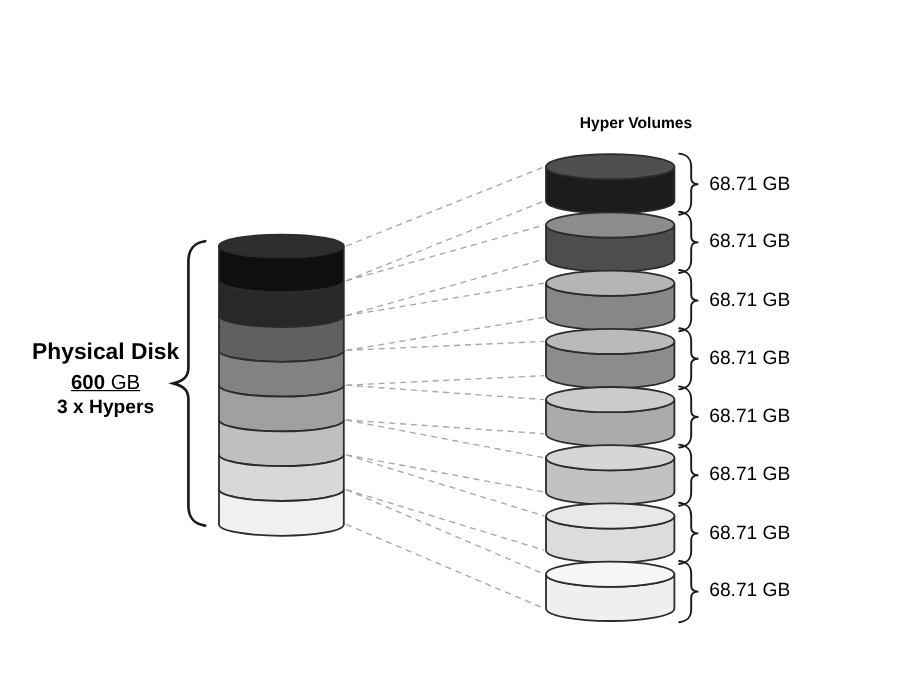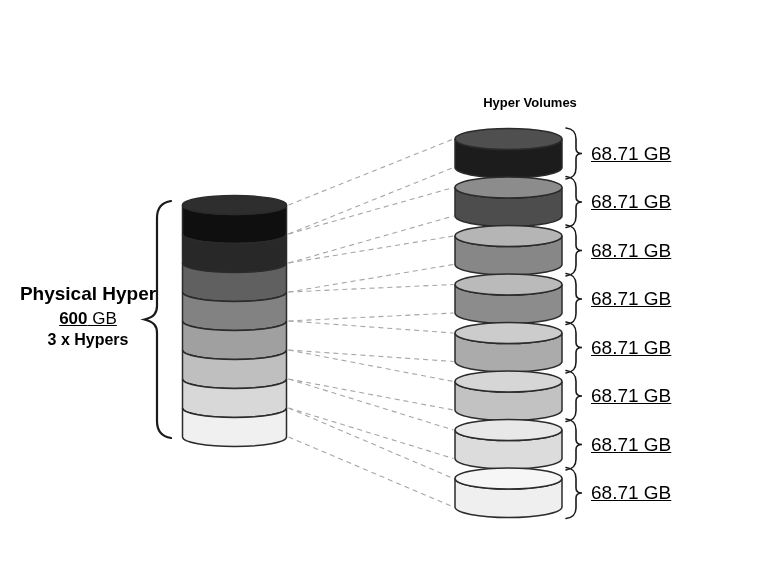--- a/index.html
+++ b/index.html
@@ -18,21 +18,21 @@
   }
   #physical-disk-text{
     left:8px;top:283px;width:160px;text-align:center;
   }
   #physical-disk-label{font-size:19px;font-weight:bold;line-height:21px;}
   #physical-disk-capacity{font-size:17px;line-height:19px;margin-top:5px;text-decoration:underline;}
   #physical-disk-capacity .b{font-weight:bold;}
   #physical-disk-hypers{font-size:16px;font-weight:bold;line-height:18px;margin-top:3px;}
   .vol-label{
     left:591px;width:110px;height:20px;line-height:20px;
-    font-size:19px;text-align:left;text-decoration:underline;
+    font-size:16px;text-align:left;
   }
 </style>
 </head>
 <body>
 
 <div id="canvas">
 
   <svg id="diagram-svg" width="760" height="570" viewBox="0 0 760 570">
 
     <g fill="none" stroke-width="1.1" stroke-dasharray="5 4">
@@ -113,21 +113,21 @@
     <g stroke-width="1.5">
       <path d="M 455,478.5 L 455,507 A 53.5,10.5 0 0 0 562,507 L 562,478.5 A 53.5,10.5 0 0 1 455,478.5 Z" fill="#efefef" stroke="#2b2b2b"></path>
       <ellipse cx="508.5" cy="478.5" rx="53.5" ry="10.5" fill="#f6f6f6" stroke="#2b2b2b"></ellipse>
       <path fill="none" stroke-width="1.6" stroke-linecap="round" d="M 566,467.5 C 573,468.5 576,471.5 576,478.5 L 576,488 C 576,491 578,493 582,493 C 578,493 576,495 576,498 L 576,507.5 C 576,514.5 573,517.5 566,518.5" stroke="#1a1a1a"></path>
     </g>
   </svg>
 
   <div class="txt" id="hyper-volumes-title">Hyper Volumes</div>
 
   <div class="txt" id="physical-disk-text">
-    <div id="physical-disk-label">Physical Hyper</div>
+    <div id="physical-disk-label">Physical Disk</div>
     <div id="physical-disk-capacity"><span class="b">600</span><span> GB</span></div>
     <div id="physical-disk-hypers">3 x Hypers</div>
   </div>
 
   <div class="txt vol-label" style="top:143.5px">68.71 GB</div>
   <div class="txt vol-label" style="top:192px">68.71 GB</div>
   <div class="txt vol-label" style="top:240.5px">68.71 GB</div>
   <div class="txt vol-label" style="top:289px">68.71 GB</div>
   <div class="txt vol-label" style="top:337.5px">68.71 GB</div>
   <div class="txt vol-label" style="top:386px">68.71 GB</div>

